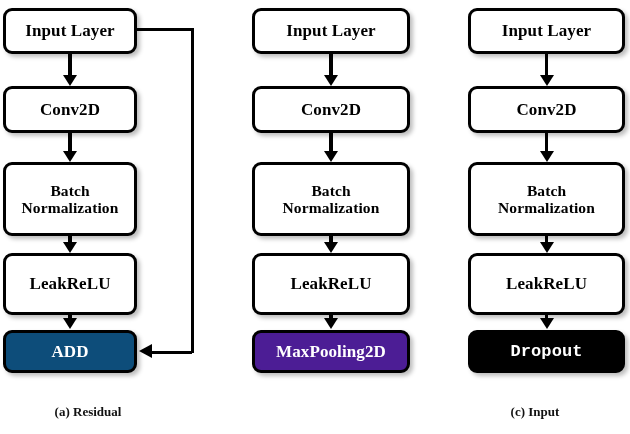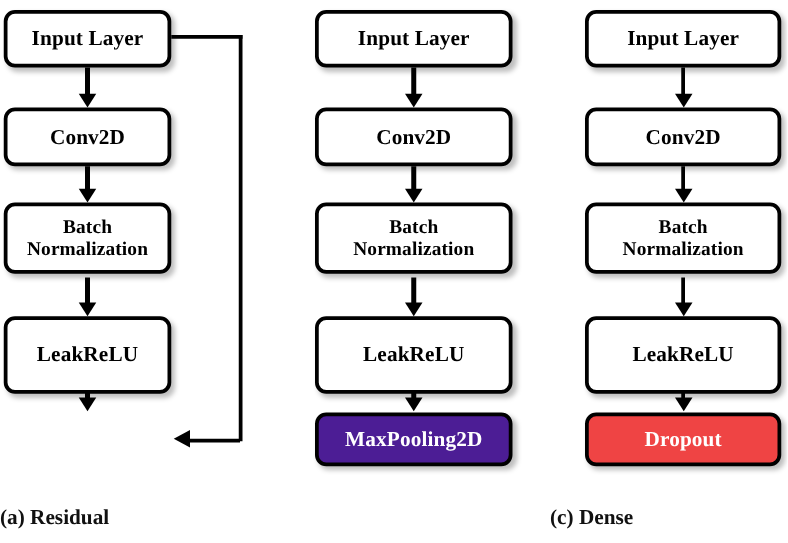--- a/index.html
+++ b/index.html
@@ -50,26 +50,26 @@
     letter-spacing: 0.1px;
     box-shadow: 3px 3px 4px rgba(0,0,0,0.26);
     z-index: 3;
   }
   .node .txt { display: block; padding: 0 4px; }
   .node.two-line { font-size: 15.5px; line-height: 1.12; }
 
   .node.filled { color: #ffffff; }
   .node.blue  { background: #0d4d7a; }
   .node.green { background: #4c1d95; }
-  .node.red   { background: #ef4444; }
+  .node.red   { background: #000000; font-family: Liberation Mono, monospace; }
 
   
   .r-input  { top: 8px;   height: 46px; }
   .r-conv   { top: 86px;  height: 47px; justify-content: center; }
-  .r-bn     { top: 162px; height: 57px; }
+  .r-bn     { top: 162px; height: 74px; }
   .r-relu   { top: 253px; height: 62px; }
   .r-out    { top: 330px; height: 43px; }
 
   
   .col-a .node { left: 3px;  width: 134px; }
   .col-b .node { left: 32px; width: 158px; }
   .col-c .node { left: 28px; width: 157px; }
 
   
   .arrow {
@@ -125,22 +125,23 @@
     border-top: 7px solid transparent;
     border-bottom: 7px solid transparent;
     border-right: 13px solid #000;
   }
 
   
   .caption {
     position: absolute;
     top: 404px;
     font-weight: bold;
-    font-size: 17px;
+    font-size: 13px;
     color: #111111;
+    text-align: center;
     white-space: nowrap;
   }
   .col-a .caption { left: 0;  width: 176px; }
   .col-b .caption { left: 0;  width: 222px; }
   .col-c .caption { left: 0;  width: 190px; }
 </style>
 </head>
 <body>
 
 <div id="figure">
@@ -179,20 +180,23 @@
 
     <div class="node r-relu">
       <span class="txt">LeakReLU</span>
     </div>
 
     <div class="arrow a4">
       <div class="shaft"></div>
       <div class="head"></div>
     </div>
 
+    <div class="node r-out filled blue">
+      <span class="txt">ADD</span>
+    </div>
 
     <div class="skip">
       <div class="seg skip-top"></div>
       <div class="seg skip-right"></div>
       <div class="seg skip-bot"></div>
       <div class="head-left"></div>
     </div>
 
     <div class="caption">(a) Residual</div>
   </div>
@@ -282,16 +286,16 @@
 
     <div class="arrow a4">
       <div class="shaft"></div>
       <div class="head"></div>
     </div>
 
     <div class="node r-out filled red">
       <span class="txt">Dropout</span>
     </div>
 
-    <div class="caption">(c) Dense</div>
+    <div class="caption">(c) Input</div>
   </div>
 
 </div>
 
 </body></html>

